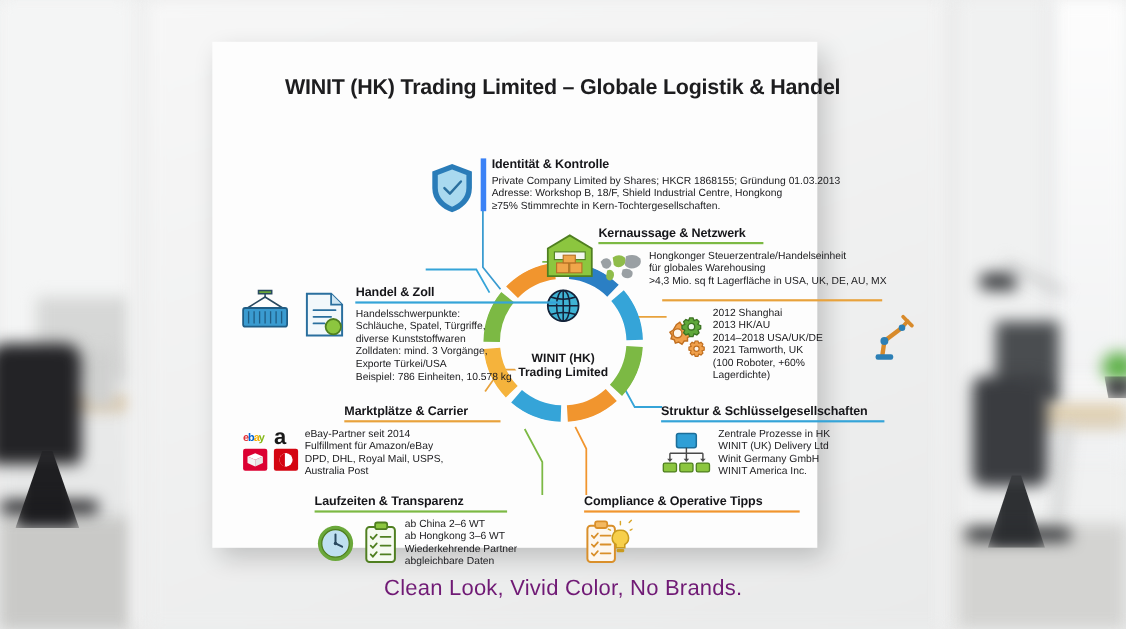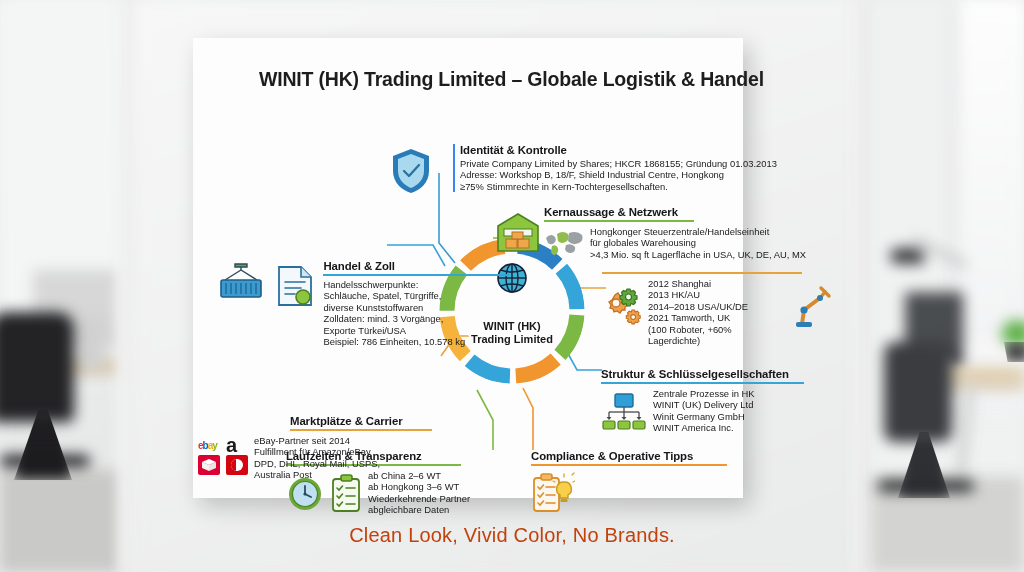--- a/index.html
+++ b/index.html
@@ -37,21 +37,21 @@
   .pot-r{left:1004px;top:342px;width:26px;height:20px;background:#37383a;clip-path:polygon(0 0,100% 0,86% 100%,14% 100%);}
   .chair-r{left:884px;top:342px;width:68px;height:100px;background:#3a3c40;border-radius:10px;}
   .chairbase-r{left:898px;top:432px;width:52px;height:66px;background:#2e3033;clip-path:polygon(42% 0,58% 0,100% 100%,0 100%);}
   .chairfoot-r{left:878px;top:480px;width:96px;height:12px;background:#2a2c2f;border-radius:6px;}
   .floor-r{left:871px;top:476px;width:153px;height:96px;background:#d3d3d1;}
 
   
   #poster{position:absolute;left:193px;top:38px;width:550px;height:460px;
           background:#fdfdfd;box-shadow:7px 9px 22px rgba(0,0,0,.20);}
   .caption{position:absolute;left:0;top:524px;width:1024px;text-align:center;
-           font-size:20px;color:#c2410c;letter-spacing:.2px;}
+           font-size:20px;color:#701a75;letter-spacing:.2px;}
 
   #title{position:absolute;left:0;top:30px;width:637px;text-align:center;
          font-weight:bold;font-size:19.5px;color:#1d1d1f;letter-spacing:-.2px;}
 
   
   #links{position:absolute;left:0;top:0;width:637px;height:460px;}
 
   
   #hub{position:absolute;left:246px;top:200px;width:146px;height:146px;}
   #hub .ring{position:absolute;inset:0;border-radius:50%;}
@@ -161,21 +161,21 @@
       </div>
     </div>
 
     <div class="sec" style="left:196px;top:106px;width:400px;">
       <div class="row">
         <svg width="44" height="50" viewBox="0 0 44 50" style="flex:none;margin-top:2px;">
           <path d="M22 3 L40 10 V25 C40 37 31 44 22 47 C13 44 4 37 4 25 V10 Z" fill="#2a7cb8"></path>
           <path d="M22 8 L35 13 V25 C35 34 28 39.5 22 42 C16 39.5 9 34 9 25 V13 Z" fill="#a9d9ef"></path>
           <path d="M15 25 l5 5 l10 -11" fill="none" stroke="#2a6f9e" stroke-width="2.2" stroke-linecap="round" stroke-linejoin="round"></path>
         </svg>
-        <div style="margin-left:20px;border-left:2px solid #3b82f6;padding-left:5px;">
+        <div style="margin-left:4px;border-left:5px solid #3b82f6;padding-left:5px;">
           <div class="hd">Identität &amp; Kontrolle</div>
           <div class="txt">Private Company Limited by Shares; HKCR 1868155; Gründung 01.03.2013
 Adresse: Workshop B, 18/F, Shield Industrial Centre, Hongkong
 ≥75% Stimmrechte in Kern-Tochtergesellschaften.</div>
         </div>
       </div>
     </div>
 
     <div class="sec" style="left:302px;top:168px;width:330px;">
       <div class="row">
@@ -331,21 +331,21 @@
               <line x1="16" y1="31" x2="25" y2="31"></line>
           </g>
         </svg>
         <div class="txt">ab China 2–6 WT
 ab Hongkong 3–6 WT
 Wiederkehrende Partner
 abgleichbare Daten</div>
       </div>
     </div>
 
-    <div class="sec" style="left:5px;top:330px;width:250px;margin-top:47px;">
+    <div class="sec" style="left:28px;top:330px;width:250px;">
       <div style="margin-left:92px;">
         <div class="hd">Marktplätze &amp; Carrier</div>
         <div class="hdline" style="background:#e8a23c;width:142px;"></div>
       </div>
       <div class="body">
         <div class="brandgrid" style="margin-top:3px;">
           <div class="ebay"><span class="e">e</span><span class="b">b</span><span class="a">a</span><span class="y">y</span></div>
           <div class="amz">a</div>
           <div class="dpd">
             <svg width="16" height="14" viewBox="0 0 16 14">

